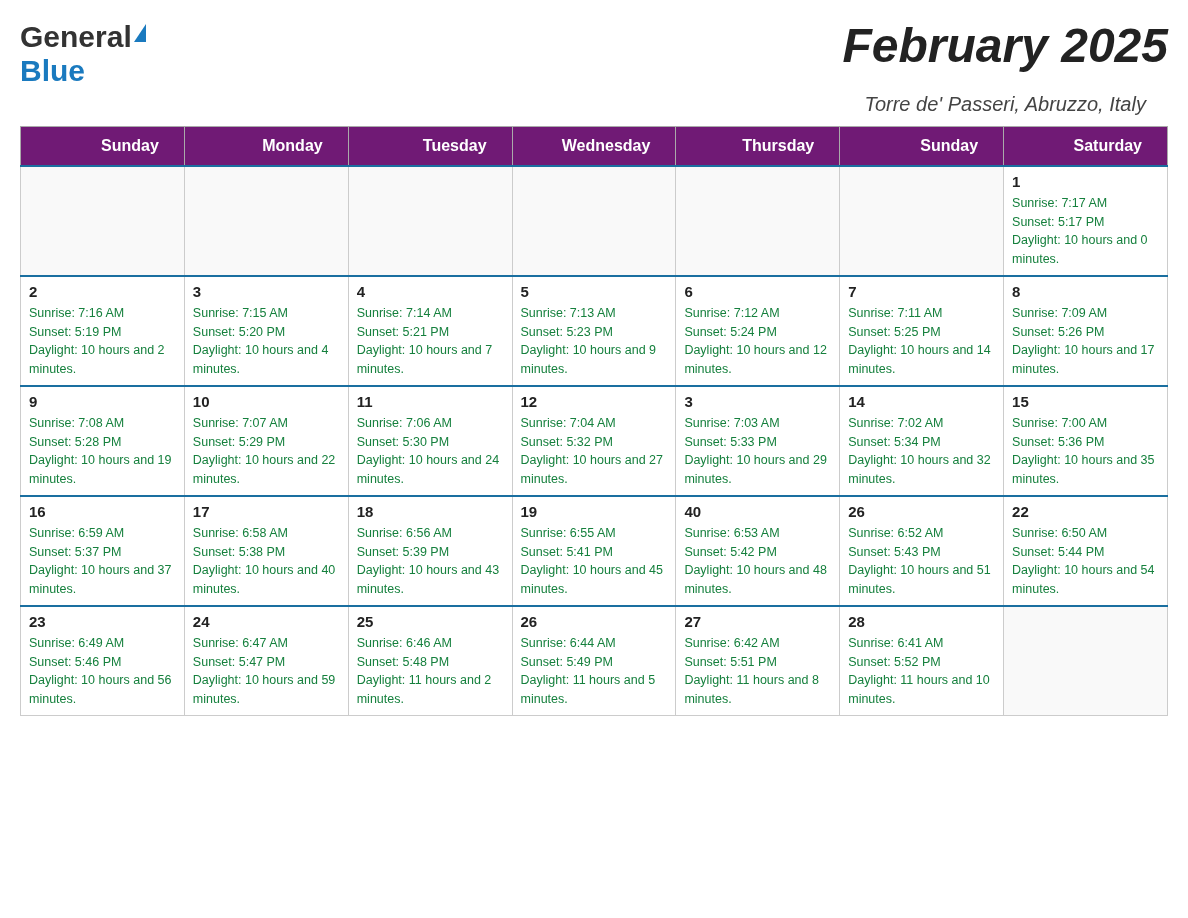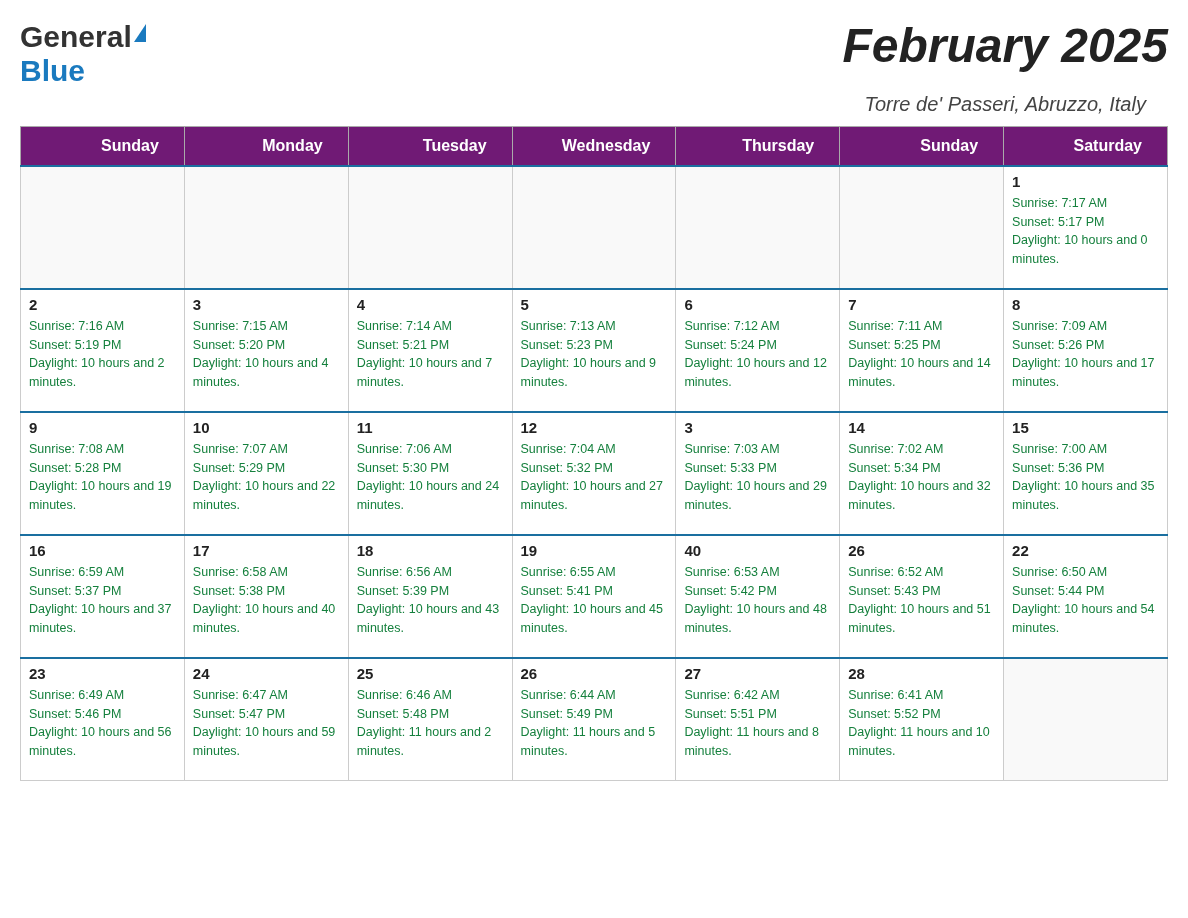--- a/index.html
+++ b/index.html
@@ -50,21 +50,21 @@
       text-align: right;
       border: 1px solid #aaa;
     }
     .calendar td {
       width: 14.28%;
       vertical-align: top;
       padding: 6px 8px;
       border: 1px solid #ccc;
       font-size: 13px;
       color: #333;
-      height: 123px;
+      height: 110px;
     }
     .calendar tr:first-child td {
       border-top: 2px solid #1a6fa0;
     }
     .calendar tbody tr td {
       border-top: 2px solid #1a6fa0;
     }
     .day-number {
       font-size: 15px;
       font-weight: bold;

